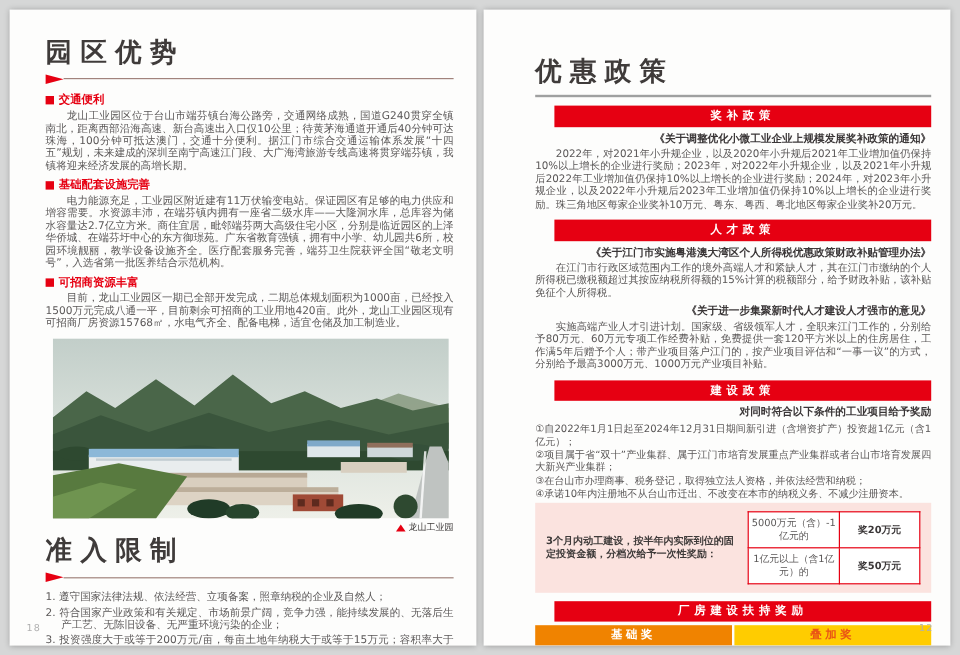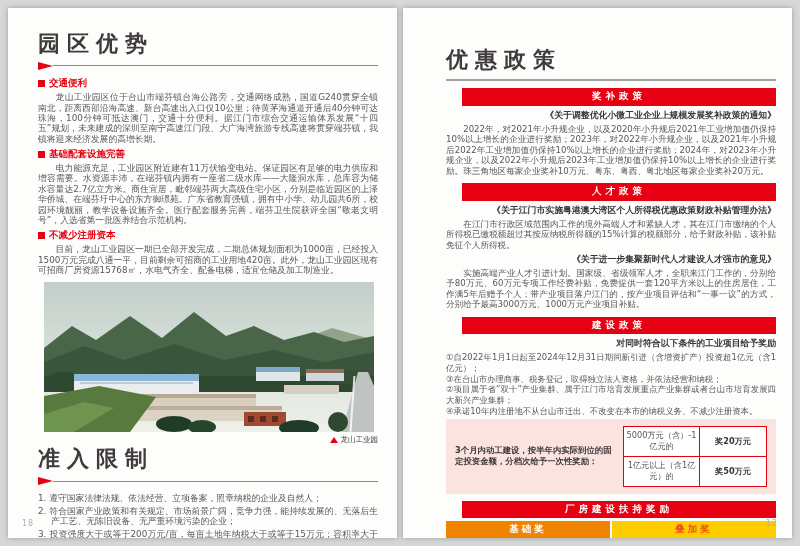--- a/index.html
+++ b/index.html
@@ -93,21 +93,21 @@
       <div class="block-head">
         <span class="sq"></span>
         <span>基础配套设施完善</span>
       </div>
       <p class="body-p">电力能源充足，工业园区附近建有11万伏输变电站。保证园区有足够的电力供应和增容需要。水资源丰沛，在端芬镇内拥有一座省二级水库——大隆洞水库，总库容为储水容量达2.7亿立方米。商住宜居，毗邻端芬两大高级住宅小区，分别是临近园区的上泽华侨城、在端芬圩中心的东方御璟苑。广东省教育强镇，拥有中小学、幼儿园共6所，校园环境靓丽，教学设备设施齐全。医疗配套服务完善，端芬卫生院获评全国“敬老文明号”，入选省第一批医养结合示范机构。</p>
     </div>
 
     <div class="block">
       <div class="block-head">
         <span class="sq"></span>
-        <span>不减少注册资本</span>
+        <span>可招商资源丰富</span>
       </div>
       <p class="body-p">目前，龙山工业园区一期已全部开发完成，二期总体规划面积为1000亩，已经投入1500万元完成八通一平，目前剩余可招商的工业用地420亩。此外，龙山工业园区现有可招商厂房资源15768㎡，水电气齐全、配备电梯，适宜仓储及加工制造业。</p>
     </div>
 
     <div class="figure">
       <svg class="photo-svg" viewBox="0 0 330 150" preserveAspectRatio="none" aria-hidden="true">
         <defs>
           <linearGradient id="sky" x1="0" y1="0" x2="0" y2="1">
             <stop offset="0" stop-color="#c2cec9"></stop>
             <stop offset="0.6" stop-color="#dde4de"></stop>
@@ -180,22 +180,22 @@
 
     <div class="banner">人才政策</div>
     <div class="doc-title">《关于江门市实施粤港澳大湾区个人所得税优惠政策财政补贴管理办法》</div>
     <p class="rp-p">在江门市行政区域范围内工作的境外高端人才和紧缺人才，其在江门市缴纳的个人所得税已缴税额超过其按应纳税所得额的15%计算的税额部分，给予财政补贴，该补贴免征个人所得税。</p>
     <div class="doc-title">《关于进一步集聚新时代人才建设人才强市的意见》</div>
     <p class="rp-p">实施高端产业人才引进计划。国家级、省级领军人才，全职来江门工作的，分别给予80万元、60万元专项工作经费补贴，免费提供一套120平方米以上的住房居住，工作满5年后赠予个人；带产业项目落户江门的，按产业项目评估和“一事一议”的方式，分别给予最高3000万元、1000万元产业项目补贴。</p>
 
     <div class="banner">建设政策</div>
     <div class="doc-title">对同时符合以下条件的工业项目给予奖励</div>
     <div class="cond-line">①自2022年1月1日起至2024年12月31日期间新引进（含增资扩产）投资超1亿元（含1亿元）；</div>
+    <div class="cond-line">②项目属于省“双十”产业集群、属于江门市培育发展重点产业集群或者台山市培育发展四大新兴产业集群；</div>
     <div class="cond-line">③在台山市办理商事、税务登记，取得独立法人资格，并依法经营和纳税；</div>
-    <div class="cond-line">②项目属于省“双十”产业集群、属于江门市培育发展重点产业集群或者台山市培育发展四大新兴产业集群；</div>
     <div class="cond-line">④承诺10年内注册地不从台山市迁出、不改变在本市的纳税义务、不减少注册资本。</div>
 
     <div class="invest-box">
       <div class="invest-desc">3个月内动工建设，按半年内实际到位的固定投资金额，分档次给予一次性奖励：</div>
       <table class="invest-table">
         <tbody>
             <tr>
           <td>5000万元（含）-1亿元的</td>
           <td class="award">奖20万元</td>
         </tr>

